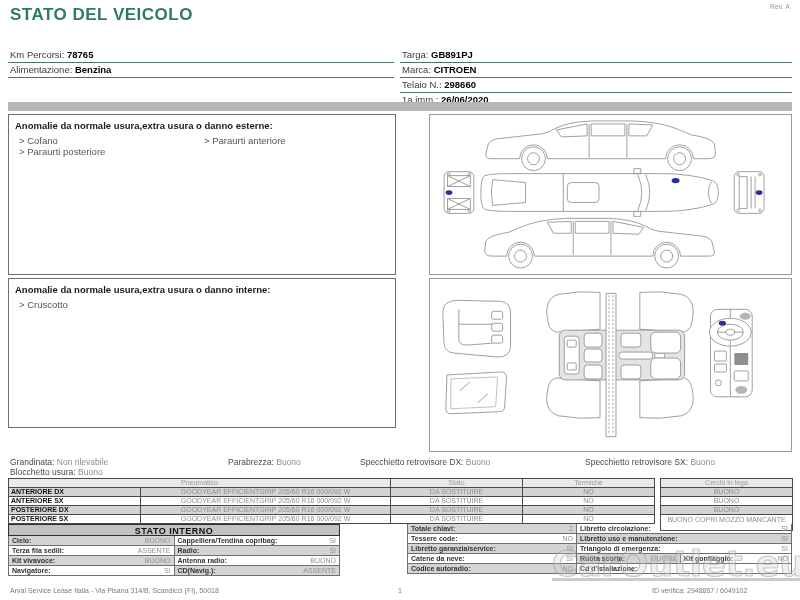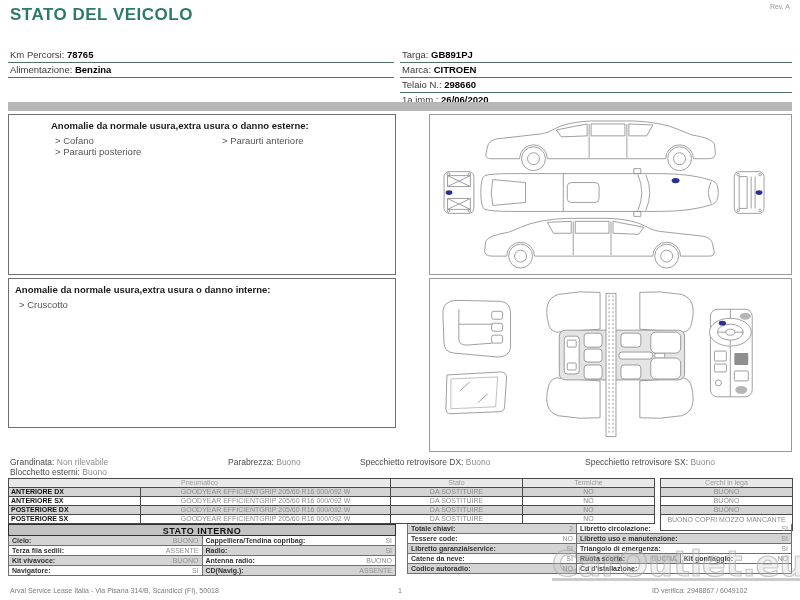--- a/index.html
+++ b/index.html
@@ -14,21 +14,21 @@
   .hdr-table { top:22px;margin-top:26px; }
   .hdr-left { left:8px; width:386px; }
   .hdr-right { left:400px; width:392px; }
   .hdr-row { border-bottom:1px solid #50726a; font-size:9.5px; line-height:12px; padding:1px 2px; color:#3a3a3a; }
   .hdr-row b { color:#000; }
 
   .graybar { left:8px; top:102px; width:784px; height:9px; background:#b6b6b6; }
 
   
   .anom-box { left:8px; width:388px; border:1px solid #6e6e6e; background:#fff; }
-  .anom-ext { top:114px; height:161px;padding-left:36px; }
+  .anom-ext { top:114px; height:161px; }
   .anom-int { top:278px; height:150px; }
   .diag-box { left:429px; width:363px; border:1px solid #9a9a9a; background:#fff; }
   .diag-ext { top:114px; height:161px; }
   .diag-int { top:278px; height:174px; }
   .anom-title { font-size:9.5px; font-weight:bold; color:#1a1a1a; padding:5px 6px 3px 6px; }
   .anom-items { display:flex; padding:1px 6px 0 10px; font-size:9.5px; color:#555; }
   .anom-col { width:50%; line-height:11px; }
 
   
   .sumline { font-size:8.5px; line-height:10px; }
@@ -216,21 +216,21 @@
         <ellipse cx="294" cy="44" rx="3.6" ry="2.4" fill="#2a2f96" stroke="none"></ellipse>
       </g>
     </g>
   </svg>
 </div>
 
 <div class="abs sumline" style="left:10px; top:457px;"><span class="sum-label">Grandinata:</span> <span class="sum-value">Non rilevabile</span></div>
 <div class="abs sumline" style="left:228px; top:457px;"><span class="sum-label">Parabrezza:</span> <span class="sum-value">Buono</span></div>
 <div class="abs sumline" style="left:360px; top:457px;"><span class="sum-label">Specchietto retrovisore DX:</span> <span class="sum-value">Buono</span></div>
 <div class="abs sumline" style="left:585px; top:457px;"><span class="sum-label">Specchietto retrovisore SX:</span> <span class="sum-value">Buono</span></div>
-<div class="abs sumline" style="left:10px; top:467px;"><span class="sum-label">Blocchetto esterni:</span> <span class="sum-value">Buono</span></div>
+<div class="abs sumline" style="left:10px; top:467px;"><span class="sum-label">Blocchetto usura:</span> <span class="sum-value">Buono</span></div>
 
 <div class="abs ttable" style="left:8px; top:478px; width:647px;">
   <div class="trow">
     <div class="tcell thead" style="width:382px;">Pneumatico</div>
     <div class="tcell thead" style="width:132px;">Stato</div>
     <div class="tcell thead" style="width:132px;">Termiche</div>
   </div>
   <div class="trow">
     <div class="tcell tpos rowg" style="width:132px;">ANTERIORE DX</div>
     <div class="tcell rowg" style="width:250px;">GOODYEAR EFFICIENTGRIP 205/60 R16 000/092 W</div>
@@ -268,21 +268,21 @@
       <div class="tcell" style="width:132px;">BUONO</div>
     </div>
   <div class="trow">
       <div class="tcell rowg" style="width:132px;">BUONO</div>
     </div>
   <div class="trow">
       <div class="tcell tall" style="width:132px;">BUONO COPRI MOZZO MANCANTE</div>
     </div>
 </div>
 
-<div class="abs btable" style="left:8px; top:524px; width:388px;">
+<div class="abs btable" style="left:8px; top:524px; width:332px;">
   <div class="bhead">STATO INTERNO</div>
   <div class="brow">
     <div class="bcell cg" style="width:50%;">
         <span class="l">Cielo:</span>
         <span class="v">BUONO</span>
       </div>
     <div class="bcell" style="width:50%;">
         <span class="l">Cappelliera/Tendina copribag:</span>
         <span class="v">SI</span>
       </div>

